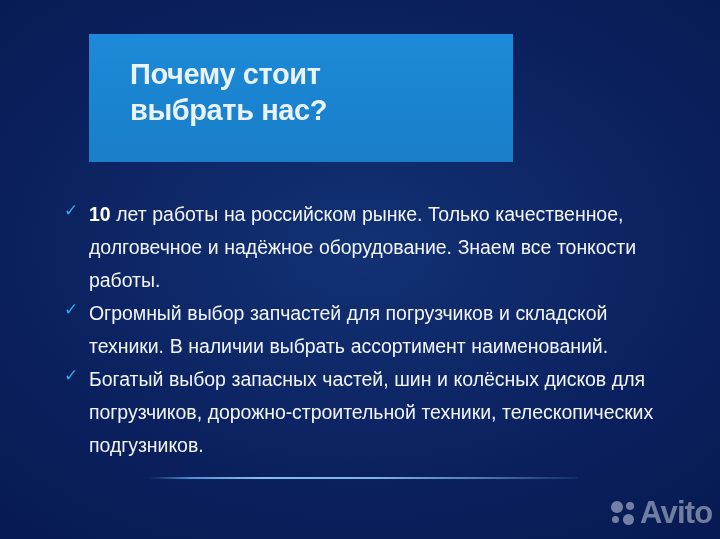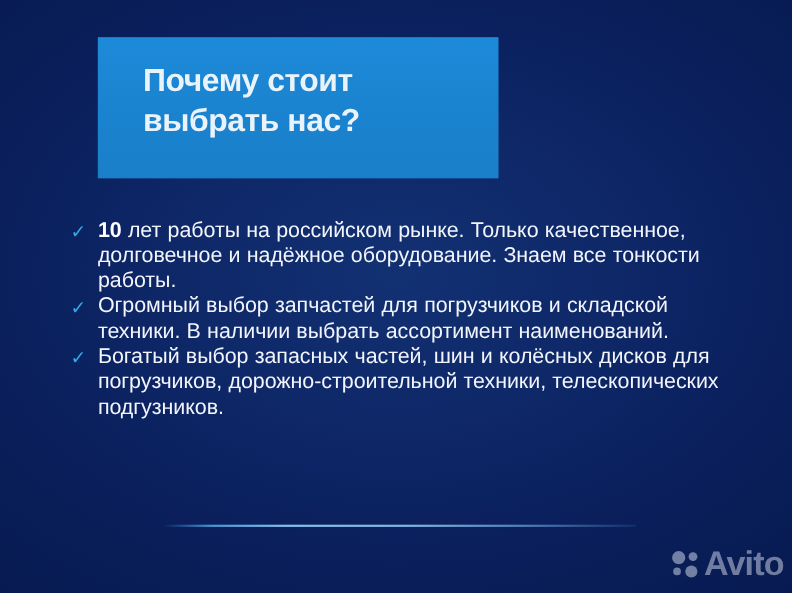--- a/index.html
+++ b/index.html
@@ -18,21 +18,21 @@
     background-image:
       radial-gradient(ellipse 78% 72% at 50% 46%, #123173 0%, #0e2767 38%, #0a1f5c 66%, #071a50 100%);
     -webkit-font-smoothing: antialiased;
   }
 
   
   #title-card {
     position: absolute;
     left: 89px;
     top: 34px;
-    width: 364px;
+    width: 424px;
     height: 128px;
     background: #1c86d4;
     background-image: linear-gradient(180deg, #1d8ad9 0%, #1a83cf 55%, #1a7fc9 100%);
   }
   #title-card .title-text {
     position: absolute;
     left: 41px;
     top: 22px;
     right: 14px;
     color: #eaf3fa;
@@ -64,21 +64,21 @@
     line-height: 20px;
     color: #35a9e8;
     font-size: 17px;
     font-weight: bold;
     text-align: left;
   }
   .bullet .btext {
     display: block;
     color: #f2f5fb;
     font-size: 19.5px;
-    line-height: 23px;
+    line-height: 33px;
     letter-spacing: -0.05px;
     word-spacing: 0.3px;
   }
   .bullet .btext .lead {
     font-weight: bold;
     color: #ffffff;
   }
 
   
   #divider {

